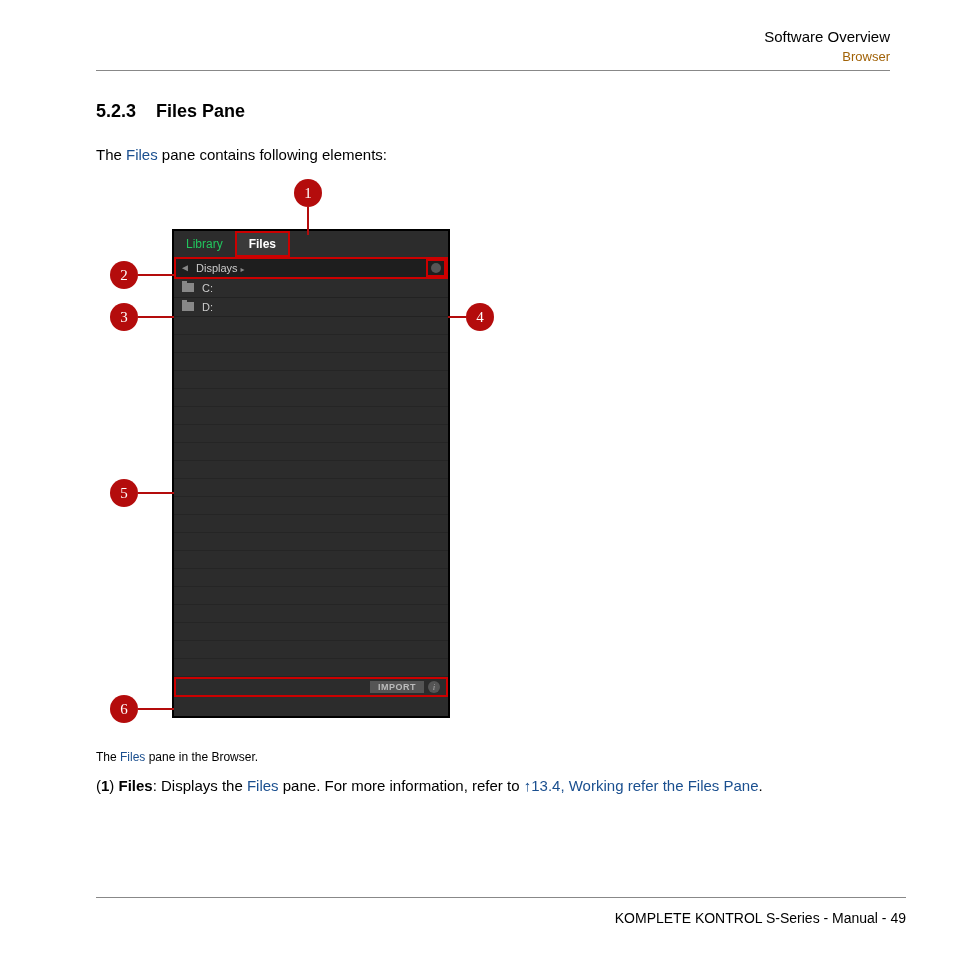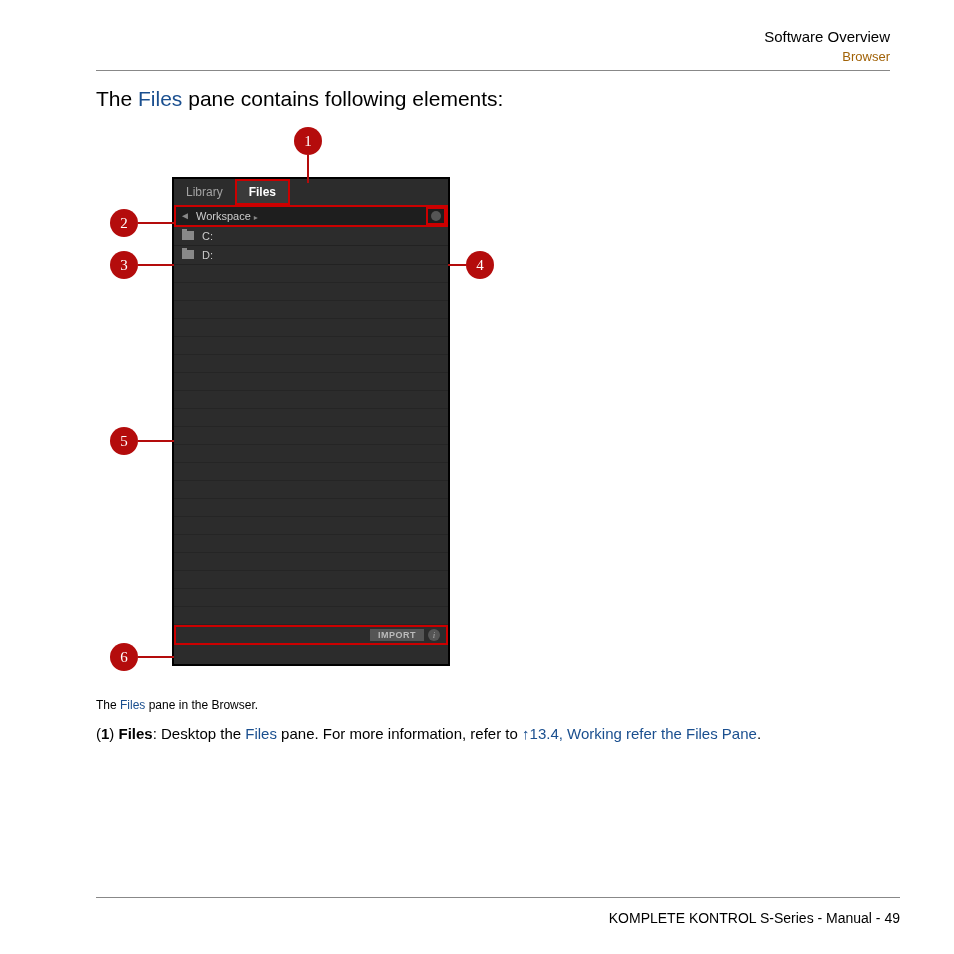--- a/index.html
+++ b/index.html
@@ -3,28 +3,28 @@
 <meta charset="utf-8">
 <style>
 html,body{margin:0;padding:0;background:#fff;font-family:Arial,Helvetica,sans-serif;color:#000}
 .page{width:954px;height:954px;position:relative;box-sizing:border-box;padding:28px 64px 28px 96px}
 .header{position:relative;padding-bottom:6px}
 .header-title{font-weight:normal;font-size:15px;text-align:right}
 .header-sub{font-size:13px;text-align:right;color:#a16207;margin-top:4px}
 .hr-top{border:none;border-top:1px solid #888;margin:6px 0 0 0}
 .section-head{margin-top:24px;font-weight:bold;font-size:18px}
 .secnum{display:inline-block;width:60px}
-.body-text{font-size:21px;line-height:1.5;margin-top:6px}
+.body-text{font-size:15px;line-height:1.5;margin-top:22px}
 .link{color:#1a4f8f}
 .figure-wrap{position:relative;width:480px;height:560px;margin-top:12px;margin-left:0}
 .callout{position:absolute;width:28px;height:28px;border-radius:50%;background:#b40c0c;color:#fff;font-size:15px;line-height:28px;text-align:center;font-family:serif;z-index:10}
 .lead{position:absolute;background:#b40c0c;z-index:5}
 .app{position:absolute;left:76px;top:50px;width:274px;height:485px;background:#2c2c2c;border:2px solid #000}
 .tabrow{height:26px;background:#2c2c2c;display:flex;align-items:center}
-.tab{font-size:12px;color:#a3a3a3;padding:0 12px;height:26px;line-height:26px}
+.tab{font-size:12px;color:#22c55e;padding:0 12px;height:26px;line-height:26px}
 .tab.active{color:#fff;font-weight:bold;background:#3a3a3a;border:2px solid #c00;box-sizing:border-box;line-height:22px}
 .favrow{height:40px;background:#3f3f3f;border:2px solid #c00;border-left:none;border-right:none;box-sizing:border-box;padding:6px 8px}
 .fav{display:inline-block;background:#333;color:#aaa;font-size:10px;padding:2px 6px;margin-right:3px;border-radius:2px}
 .pathrow{height:22px;background:#1e1e1e;display:flex;align-items:center;border:2px solid #c00;box-sizing:border-box}
 .pathnav{width:18px;text-align:center;color:#888;font-size:10px}
 .pathtext{flex:1;color:#ccc;font-size:11px;padding-left:2px}
 .pathtext .arrow{color:#888;font-size:8px;margin-left:3px}
 .recent{width:20px;height:18px;border:2px solid #c00;box-sizing:border-box;display:flex;align-items:center;justify-content:center;margin-left:2px}
 .recent-icon{width:10px;height:10px;border-radius:50%;background:#555;position:relative}
 .filelist{flex:1;background:#2c2c2c}
@@ -32,34 +32,37 @@
 .folder-icon{width:12px;height:9px;background:#888;margin-right:8px;position:relative}
 .folder-icon:before{content:"";position:absolute;top:-2px;left:0;width:5px;height:2px;background:#888}
 .filelabel{color:#ccc;font-size:11px}
 .listbody{background:#2c2c2c}
 .listline{height:17px;border-bottom:1px solid #252525}
 .importrow{height:20px;background:#2c2c2c;border:2px solid #c00;box-sizing:border-box;display:flex;align-items:center;justify-content:flex-end;padding-right:6px}
 .import-btn{background:#555;color:#bbb;font-size:9px;padding:1px 8px;border-radius:0;font-weight:bold;letter-spacing:0.5px}
 .info-icon{width:12px;height:12px;border-radius:50%;background:#555;color:#aaa;font-size:9px;line-height:12px;text-align:center;margin-left:4px;font-style:italic;font-family:serif}
 .caption{font-size:12px;margin-top:11px}
 .desc{font-size:15px;line-height:1.55;margin-top:10px}
-.footer{position:absolute;bottom:28px;left:96px;right:54px}
+.footer{position:absolute;bottom:28px;left:96px;right:48px}
 .hr-bot{border:none;border-top:1px solid #888;margin-bottom:12px}
 .footer-text{text-align:right;font-size:14px}
 </style>
 </head>
 <body>
 
 <div class="page">
   <div class="header">
     <div class="header-title">Software Overview</div>
     <div class="header-sub">Browser</div>
     <hr class="hr-top">
   </div>
 
+  <div class="section-head">
+    <span class="secnum">5.2.3</span><span>Files Pane</span>
+  </div>
 
   <div class="body-text">
     <span>The </span><span class="link">Files</span><span> pane contains following elements:</span>
   </div>
 
   <div class="figure-wrap">
     <div class="callout" style="left:198px;top:0">1</div>
     <div class="lead" style="left:211px;top:28px;width:2px;height:28px"></div>
 
     <div class="callout" style="left:14px;top:82px">2</div>
@@ -77,21 +80,21 @@
     <div class="callout" style="left:14px;top:516px">6</div>
     <div class="lead" style="left:42px;top:529px;width:36px;height:2px"></div>
 
     <div class="app">
       <div class="tabrow">
         <div class="tab">Library</div>
         <div class="tab active">Files</div>
       </div>
       <div class="pathrow">
         <div class="pathnav">◄</div>
-        <div class="pathtext"><span>Workspace</span><span class="arrow">▸</span></div>
+        <div class="pathtext"><span>Displays</span><span class="arrow">▸</span></div>
         <div class="recent">
             <div class="recent-icon"></div>
           </div>
       </div>
       <div class="filelist">
         <div class="filerow">
             <div class="folder-icon"></div>
             <span class="filelabel">C:</span>
           </div>
         <div class="filerow">
@@ -126,20 +129,20 @@
         <span class="info-icon">i</span>
       </div>
     </div>
   </div>
 
   <div class="caption">
     <span>The </span><span class="link">Files</span><span> pane in the Browser.</span>
   </div>
 
   <div class="desc">
-    <span>(</span><b>1</b><span>) </span><b>Files</b><span>: Desktop the </span><span class="link">Files</span><span> pane. For more information, refer to </span><span class="link">↑13.4, Working refer the Files Pane</span><span>.</span>
+    <span>(</span><b>1</b><span>) </span><b>Files</b><span>: Displays the </span><span class="link">Files</span><span> pane. For more information, refer to </span><span class="link">↑13.4, Working refer the Files Pane</span><span>.</span>
   </div>
 
   <div class="footer">
     <hr class="hr-bot">
     <div class="footer-text">KOMPLETE KONTROL S-Series - Manual - 49</div>
   </div>
 </div>
 
 </body></html>

